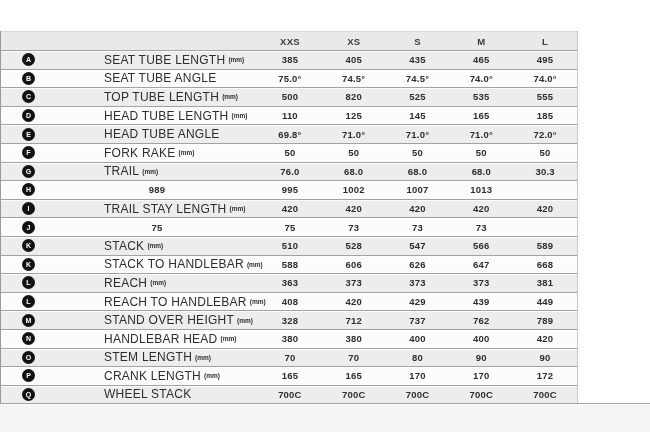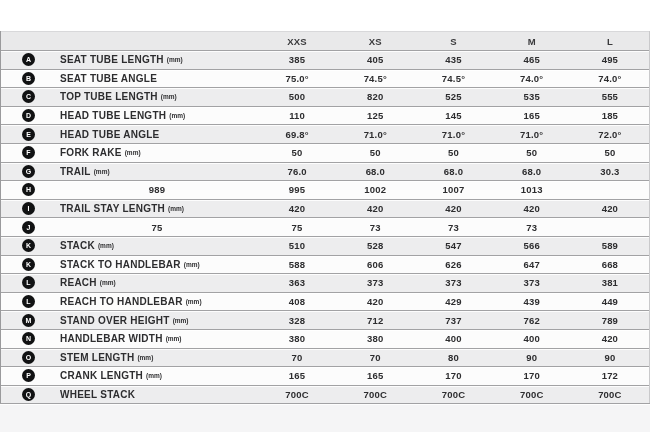--- a/index.html
+++ b/index.html
@@ -4,21 +4,21 @@
 <style>
   * { margin: 0; padding: 0; box-sizing: border-box; }
   html, body { width: 650px; height: 433px; overflow: hidden; }
   body {
     font-family: "Liberation Sans", sans-serif;
     background: var(--page-bg, #ffffff);
   }
   .page { width: 650px; height: 433px; background: var(--page-bg, #ffffff); }
   .top-space { height: 31px; background: var(--page-bg, #ffffff); }
   .geo-table {
-    width: 650px;
+    width: 578px;
     border-left: 1px solid var(--edge-line, #9a9a9c);
     border-right: 1px solid var(--edge-line-light, #c9c9cb);
   }
   .row {
     display: grid;
     grid-template-columns: 55px 202px repeat(5, 1fr);
     align-items: center;
   }
   .row.header {
     height: 19px;
@@ -43,24 +43,25 @@
   .badge {
     width: 13px; height: 13px; border-radius: 50%;
     background: var(--badge-bg, #111213);
     color: var(--badge-fg, #ffffff);
     font-size: 7px; font-weight: 700; line-height: 13px;
     display: flex; align-items: center; justify-content: center;
     letter-spacing: 0;
   }
   .label-cell { padding-left: 4px; }
   .label {
-    font-size: 10px; font-weight: 700;
+    font-size: 12px; font-weight: 400;
     color: var(--text, #2d2d2f);
     letter-spacing: 0.25px;
     white-space: nowrap;
+    margin-left: 44px;
   }
   .unit {
     font-size: 6.5px; font-weight: 700;
     color: var(--text, #2d2d2f);
     margin-left: 3px;
     white-space: nowrap;
   }
   .value-cell, .col-header {
     justify-content: center;
     font-size: 9.5px; font-weight: 600;
@@ -288,21 +289,21 @@
           <div class="cell value-cell">712</div>
           <div class="cell value-cell">737</div>
           <div class="cell value-cell">762</div>
           <div class="cell value-cell">789</div>
         </div>
         <div class="row data">
           <div class="cell badge-cell">
             <span class="badge">N</span>
           </div>
           <div class="cell label-cell">
-            <span class="label">HANDLEBAR WIDTH</span>
+            <span class="label">HANDLEBAR HEAD</span>
             <span class="unit">(mm)</span>
           </div>
           <div class="cell value-cell">380</div>
           <div class="cell value-cell">380</div>
           <div class="cell value-cell">400</div>
           <div class="cell value-cell">400</div>
           <div class="cell value-cell">420</div>
         </div>
         <div class="row data alt">
           <div class="cell badge-cell">

